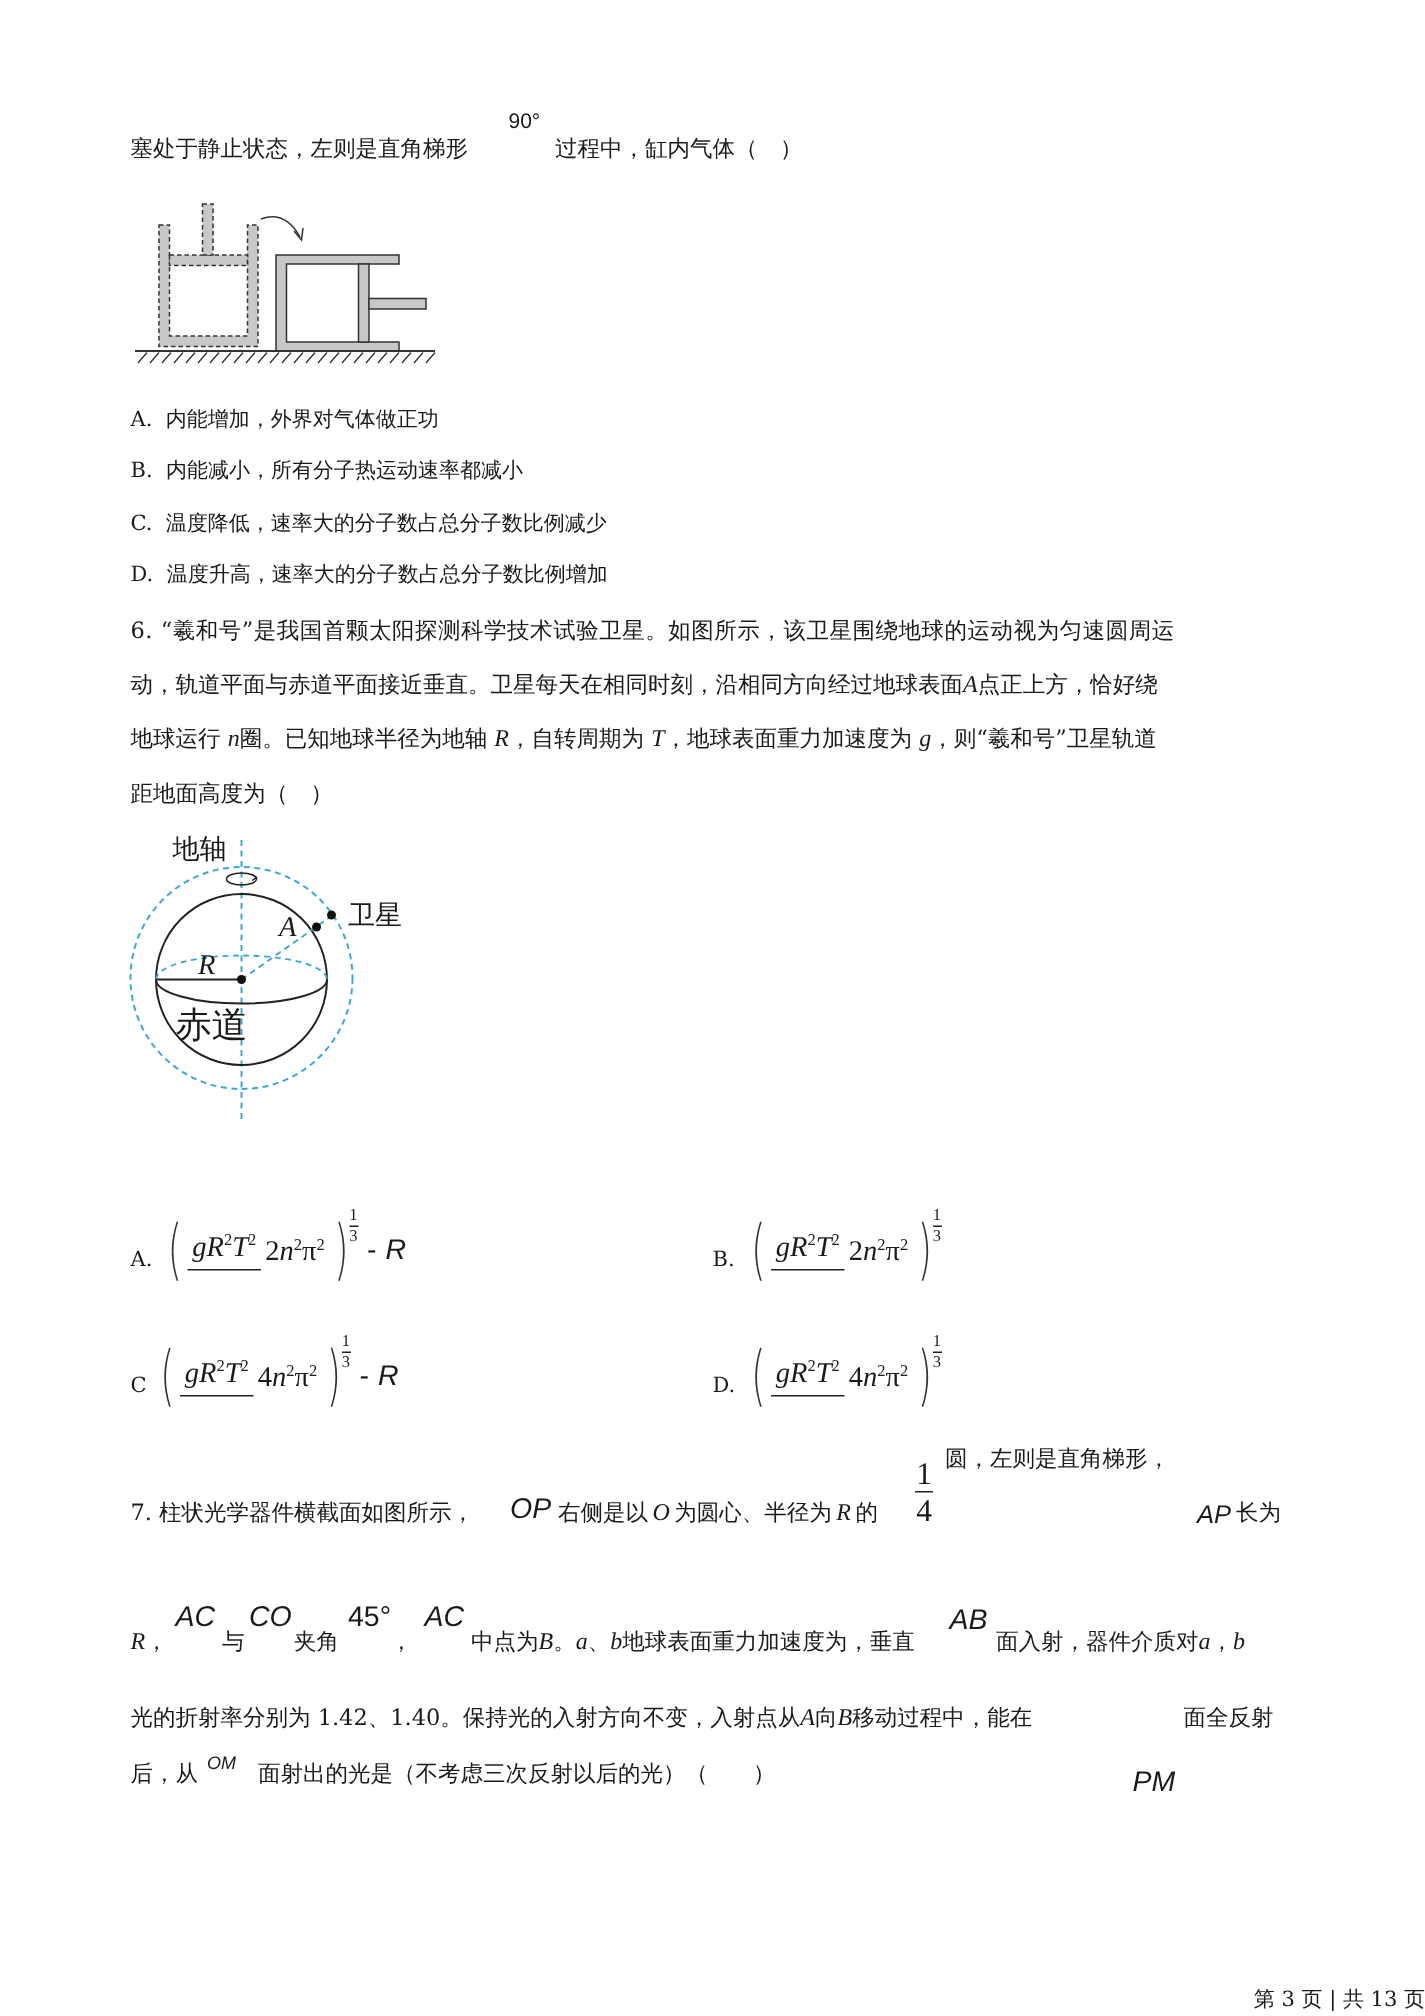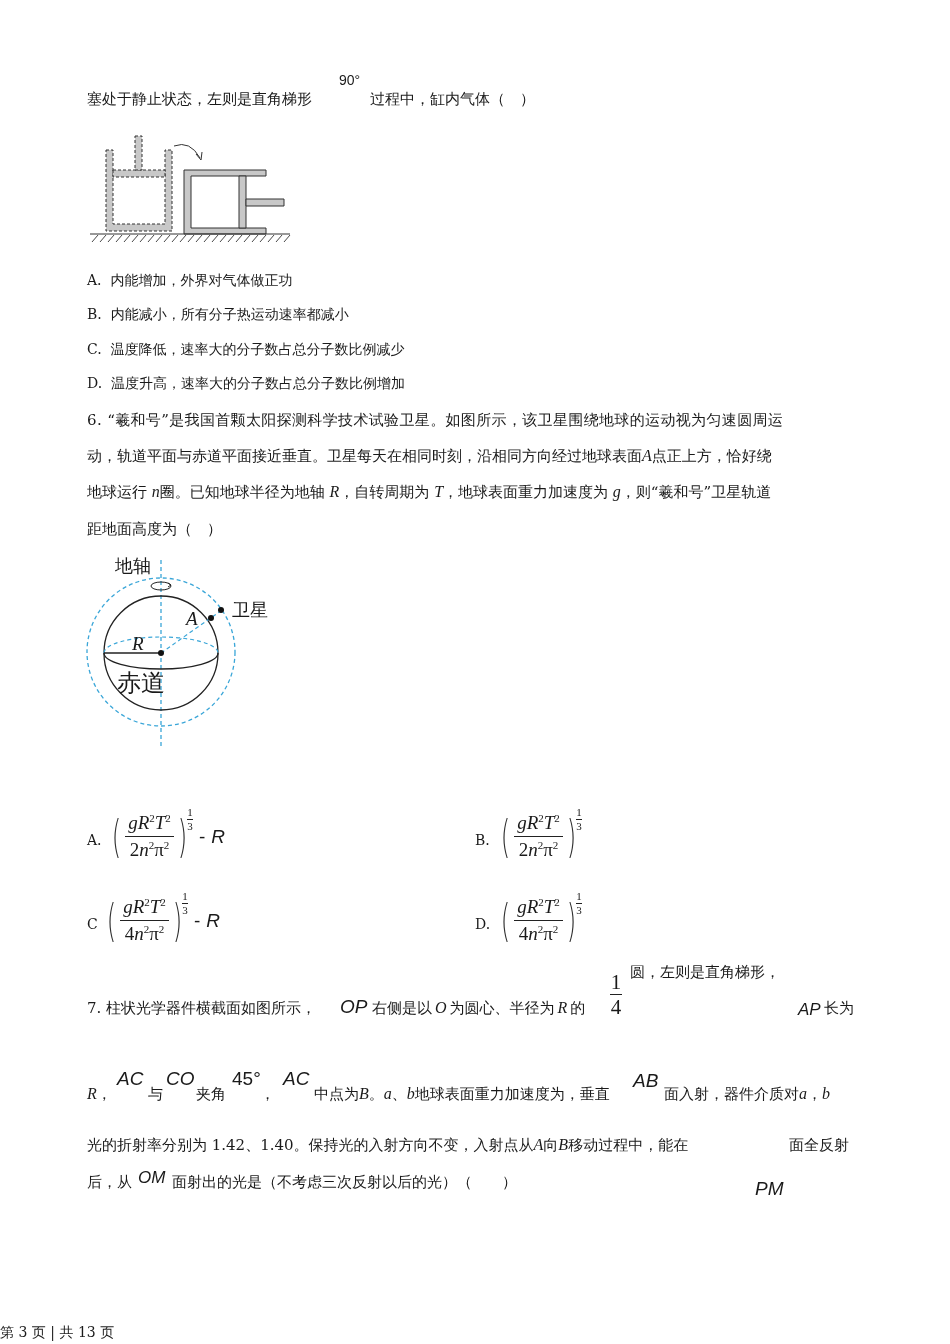--- a/index.html
+++ b/index.html
@@ -6,21 +6,21 @@
   body { width: 950px; height: 1344px; position: relative; overflow: hidden;
          font-family: "DejaVu Serif", "Liberation Serif", serif; color: #1a1a1a; }
   .abs { position: absolute; }
   .txt { font-size: 15px; line-height: 20px; white-space: nowrap; }
   .it { font-family: "Liberation Serif", serif; font-style: italic; font-size: 16px; }
   .mathbig { font-family: "Liberation Sans", sans-serif; font-style: italic; font-size: 19px; }
   .mathsans { font-family: "Liberation Sans", sans-serif; font-size: 19px; }
   .opt { font-size: 14px; }
   .frac-wrap { display: inline-flex; align-items: center; position: absolute; }
   .paren { font-family: "DejaVu Sans", sans-serif; font-size: 44px; font-weight: 200; line-height: 44px; color: #333; transform: scaleX(0.55); }
-  .frac { display: inline-flex; flex-direction: column; align-items: center; font-family: "Liberation Serif", serif; font-size: 19px; }
+  .frac { display: inline-flex; flex-direction: row; align-items: center; font-family: "Liberation Serif", serif; font-size: 19px; }
   .frac .num { padding: 0 3px 2px; border-bottom: 1.3px solid #222; font-style: italic; }
   .frac .den { padding: 2px 3px 0; }
   .frac sup { font-size: 11px; font-style: normal; }
   .exp { font-size: 11px; display: inline-flex; flex-direction: column; align-items: center; margin-left: -4px; margin-top: -34px; line-height: 11px; font-family: "Liberation Serif", serif; }
   .exp .bar { width: 6px; border-top: 1px solid #222; margin: 1px 0; }
   .minusR { font-family: "Liberation Sans", sans-serif; font-size: 19px; margin-left: 6px; }
   .minusR i { font-style: italic; margin-left: 6px; }
   .footer { font-size: 14px; }
 </style>
 </head>
@@ -230,16 +230,16 @@
   <span>面入射，器件介质对</span><span class="it">a</span><span>，</span><span class="it">b</span>
 </div>
 
 <div class="abs txt" style="left:87px;top:1135px;">
   <span>光的折射率分别为 1.42、1.40。保持光的入射方向不变，入射点从</span><span class="it">A</span><span>向</span><span class="it">B</span><span>移动过程中，能在</span>
 </div>
 <div class="abs mathbig" style="left:755px;top:1178px;">PM</div>
 <div class="abs txt" style="left:789px;top:1135px;">面全反射</div>
 
 <div class="abs txt" style="left:87px;top:1172px;">后，从</div>
-<div class="abs mathbig" style="left:138px;top:1168px;font-size:17px;">OM</div>
+<div class="abs mathbig" style="left:138px;top:1168px;font-size:12px;">OM</div>
 <div class="abs txt" style="left:172px;top:1172px;">面射出的光是（不考虑三次反射以后的光）（　　）</div>
 
-<div class="abs footer" style="left:0;width:950px;top:1324px;text-align:left;">第 3 页  | 共 13 页</div>
+<div class="abs footer" style="left:0;width:950px;top:1324px;text-align:right;">第 3 页  | 共 13 页</div>
 
 </body></html>

